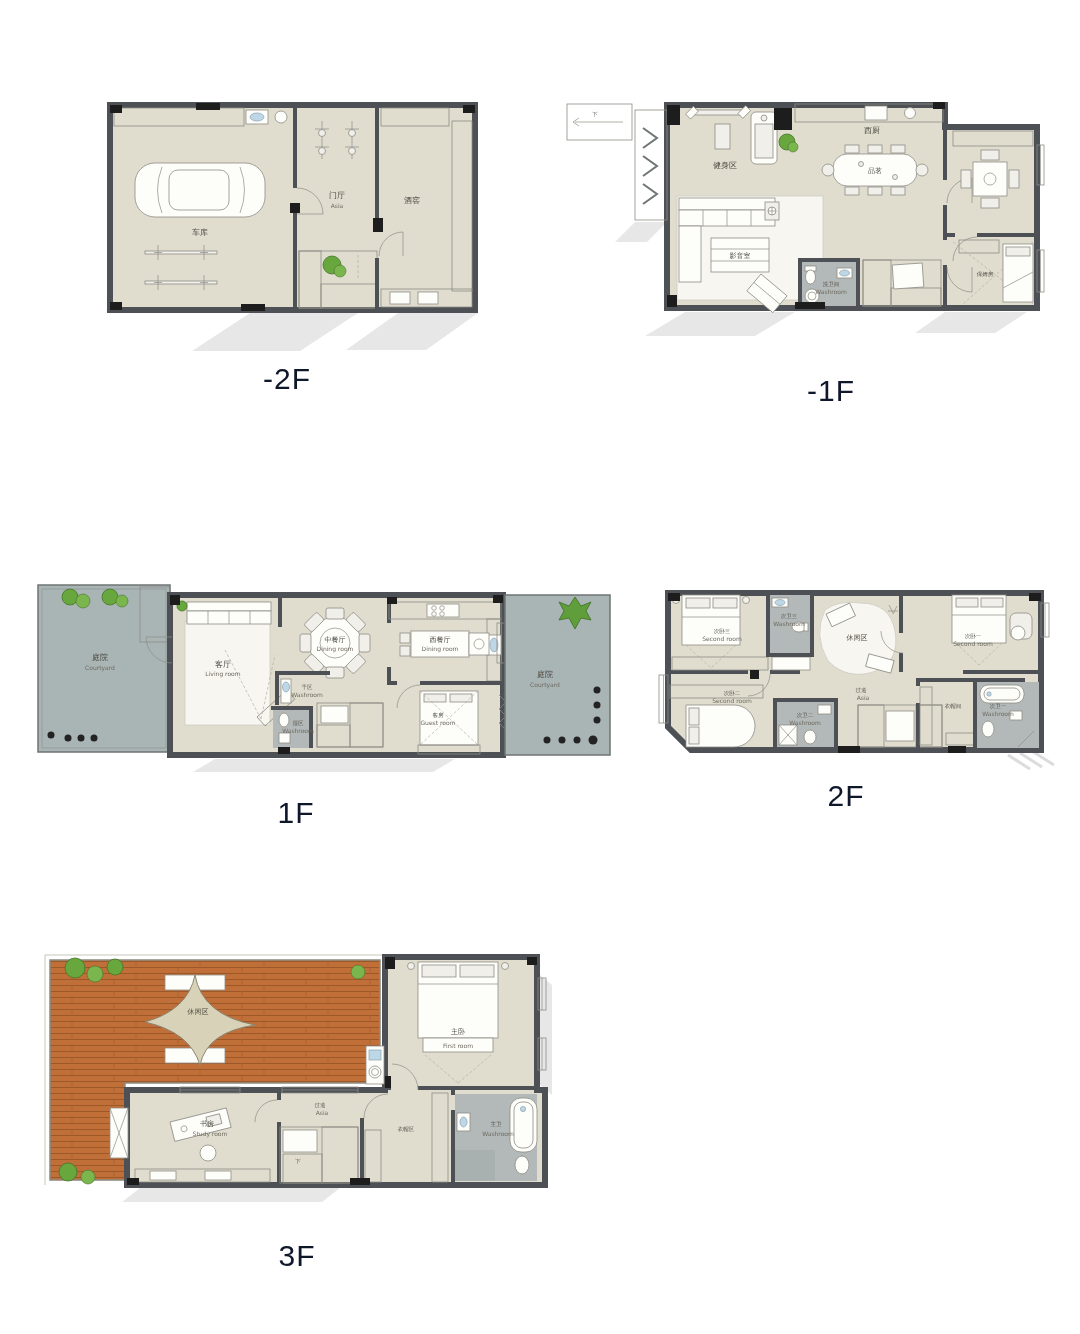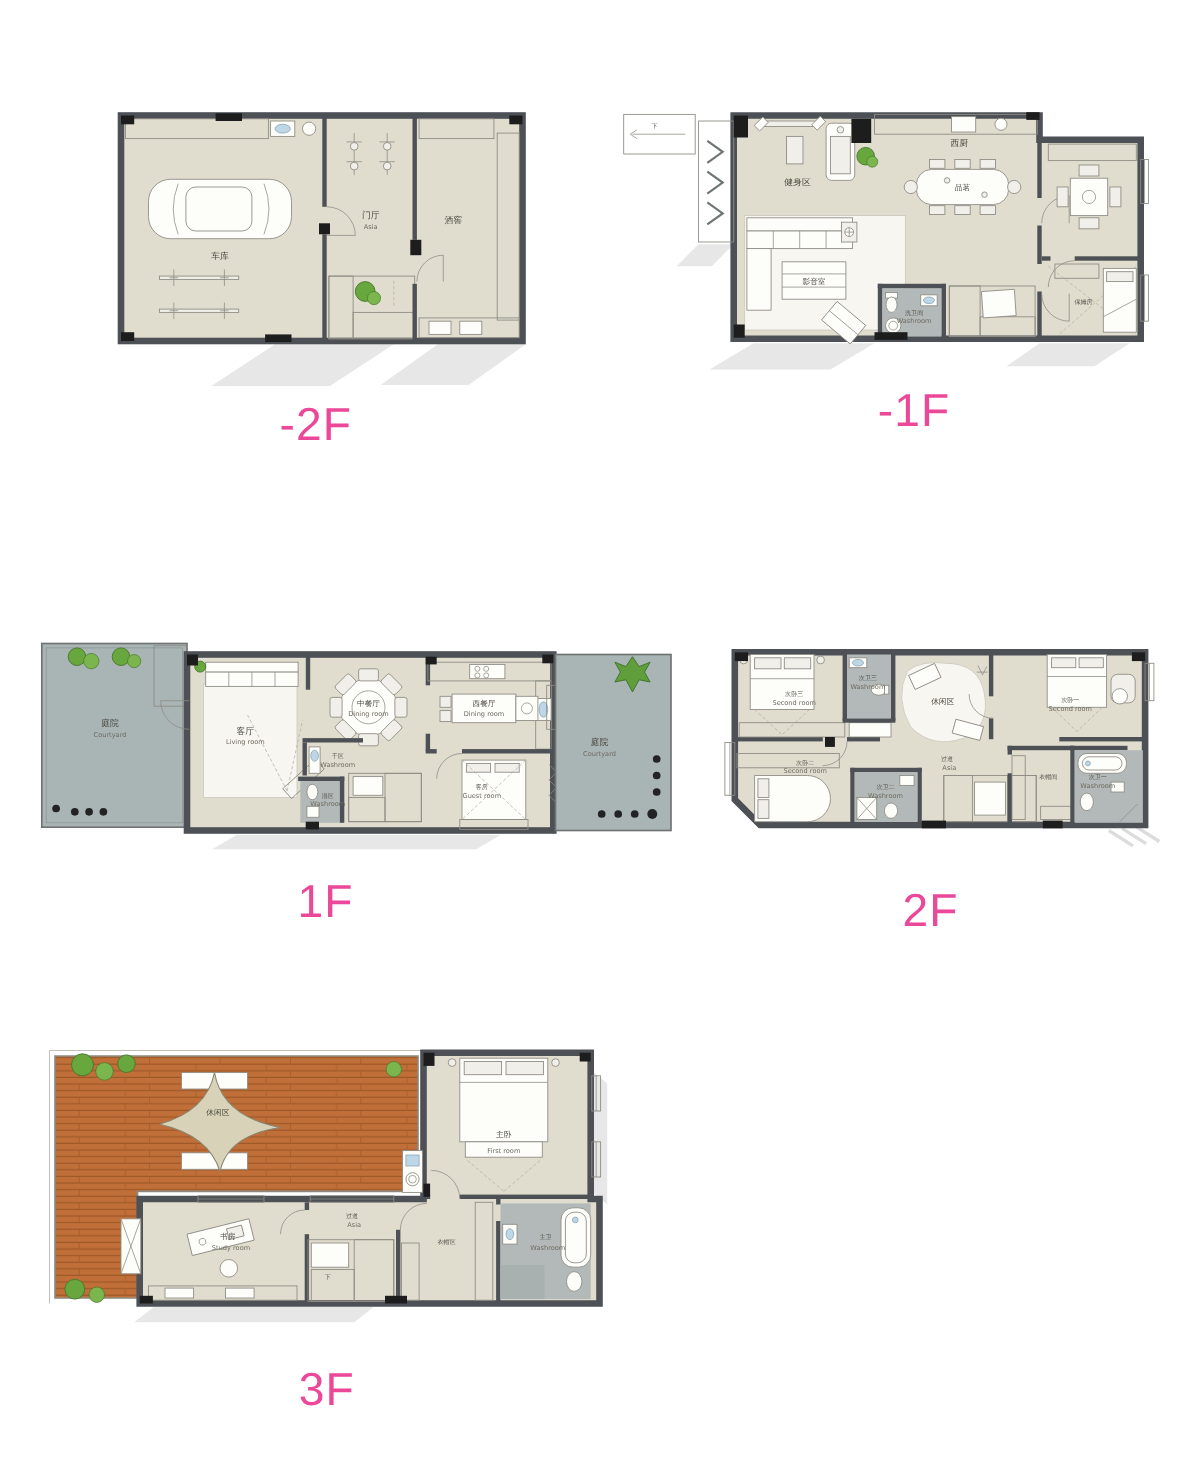--- a/index.html
+++ b/index.html
@@ -1,21 +1,21 @@
 <!DOCTYPE html>
 <html><head>
 <meta charset="utf-8">
 <style>
   html,body{margin:0;padding:0;background:#fff;}
   #sheet{position:relative;width:1080px;height:1334px;background:#ffffff;overflow:hidden;
          font-family:"DejaVu Sans",sans-serif;}
   figure.floor{position:absolute;margin:0;}
   .floor-label{position:absolute;width:140px;text-align:center;
 
-    font-family:"Liberation Sans",sans-serif;font-size:42px;font-weight:500;color:#ec4899;letter-spacing:1px;}
+    font-family:"Liberation Sans",sans-serif;font-size:30px;font-weight:500;color:#0f172a;letter-spacing:1px;}
   
   .cn{font-family:"DejaVu Sans",sans-serif;font-size:8px;fill:#4c4a40;text-anchor:middle;}
   .cnR{font-family:"DejaVu Sans",sans-serif;font-size:7px;fill:#4c4a40;text-anchor:middle;}
   .en{font-family:"DejaVu Sans",sans-serif;font-size:6px;fill:#6e6b60;text-anchor:middle;}
   .tiny{font-family:"DejaVu Sans",sans-serif;font-size:5.5px;fill:#55524a;text-anchor:middle;}
   .furn{fill:#fdfdfa;stroke:#8e8c84;stroke-width:.8;}
   .gfurn{fill:#f0efe9;stroke:#8e8c84;stroke-width:.8;}
   .wallstroke{fill:none;stroke:#4d5156;stroke-width:6;}
   .thin{fill:none;stroke:#8e8c84;stroke-width:.8;}
   .iw{fill:#4d5156;}
@@ -283,21 +283,21 @@
     <rect x="472" y="160" width="7" height="42" fill="#fff" class="thin"></rect>
           <path d="M475.5,160 v42" class="arc"></path>
   </g>
 
   <rect x="102" y="15" width="13" height="20" class="blk"></rect>
   <rect x="230" y="212" width="30" height="7" class="blk"></rect>
   <rect x="368" y="12" width="12" height="7" class="blk"></rect>
   <rect x="102" y="205" width="10" height="12" class="blk"></rect>
 </svg>
 </figure>
-<div class="floor-label" style="left:761px;top:349px">-1F</div>
+<div class="floor-label" style="left:761px;top:374px">-1F</div>
 
 <figure class="floor" style="left:35px;top:575px;width:580px;height:200px">
 <svg viewBox="0 0 580 200" width="580" height="200">
   <polygon class="shadow" points="180,184 420,184 398,197 158,197"></polygon>
 
   <g>
     <rect x="3" y="10" width="132" height="167" class="court"></rect>
     <rect x="3" y="10" width="132" height="167" fill="none" stroke="#6f7473" stroke-width="1.5"></rect>
     <rect x="7" y="14" width="124" height="159" fill="none" stroke="#8b9190" stroke-width="0.6"></rect>
     <g>
@@ -589,21 +589,21 @@
   <text class="tiny" x="340" y="133">次卫一</text>
   <text class="en" x="340" y="141">Washroom</text>
 
   <rect x="10" y="18" width="12" height="8" class="blk"></rect>
   <rect x="371" y="18" width="12" height="8" class="blk"></rect>
   <rect x="180" y="171" width="22" height="7" class="blk"></rect>
   <rect x="290" y="171" width="18" height="7" class="blk"></rect>
   <rect x="92" y="95" width="9" height="9" class="blk"></rect>
 </svg>
 </figure>
-<div class="floor-label" style="left:776px;top:804px">2F</div>
+<div class="floor-label" style="left:776px;top:779px">2F</div>
 
 <figure class="floor" style="left:40px;top:950px;width:520px;height:265px">
 <svg viewBox="0 0 520 265" width="520" height="265">
   <polygon class="shadow" points="100,238 300,238 282,252 82,252"></polygon>
   <polygon class="shadow" points="500,25 512,35 512,145 500,135"></polygon>
 
   <g>
     <path d="M10,10 H340 V133 H85 V230 H10 Z" fill="url(#deck)" stroke="#8a8a80" stroke-width="1.5"></path>
     <path d="M5,5 H345 M5,5 V235" fill="none" stroke="#b9b7ac" stroke-width="0.8"></path>
     <g>

